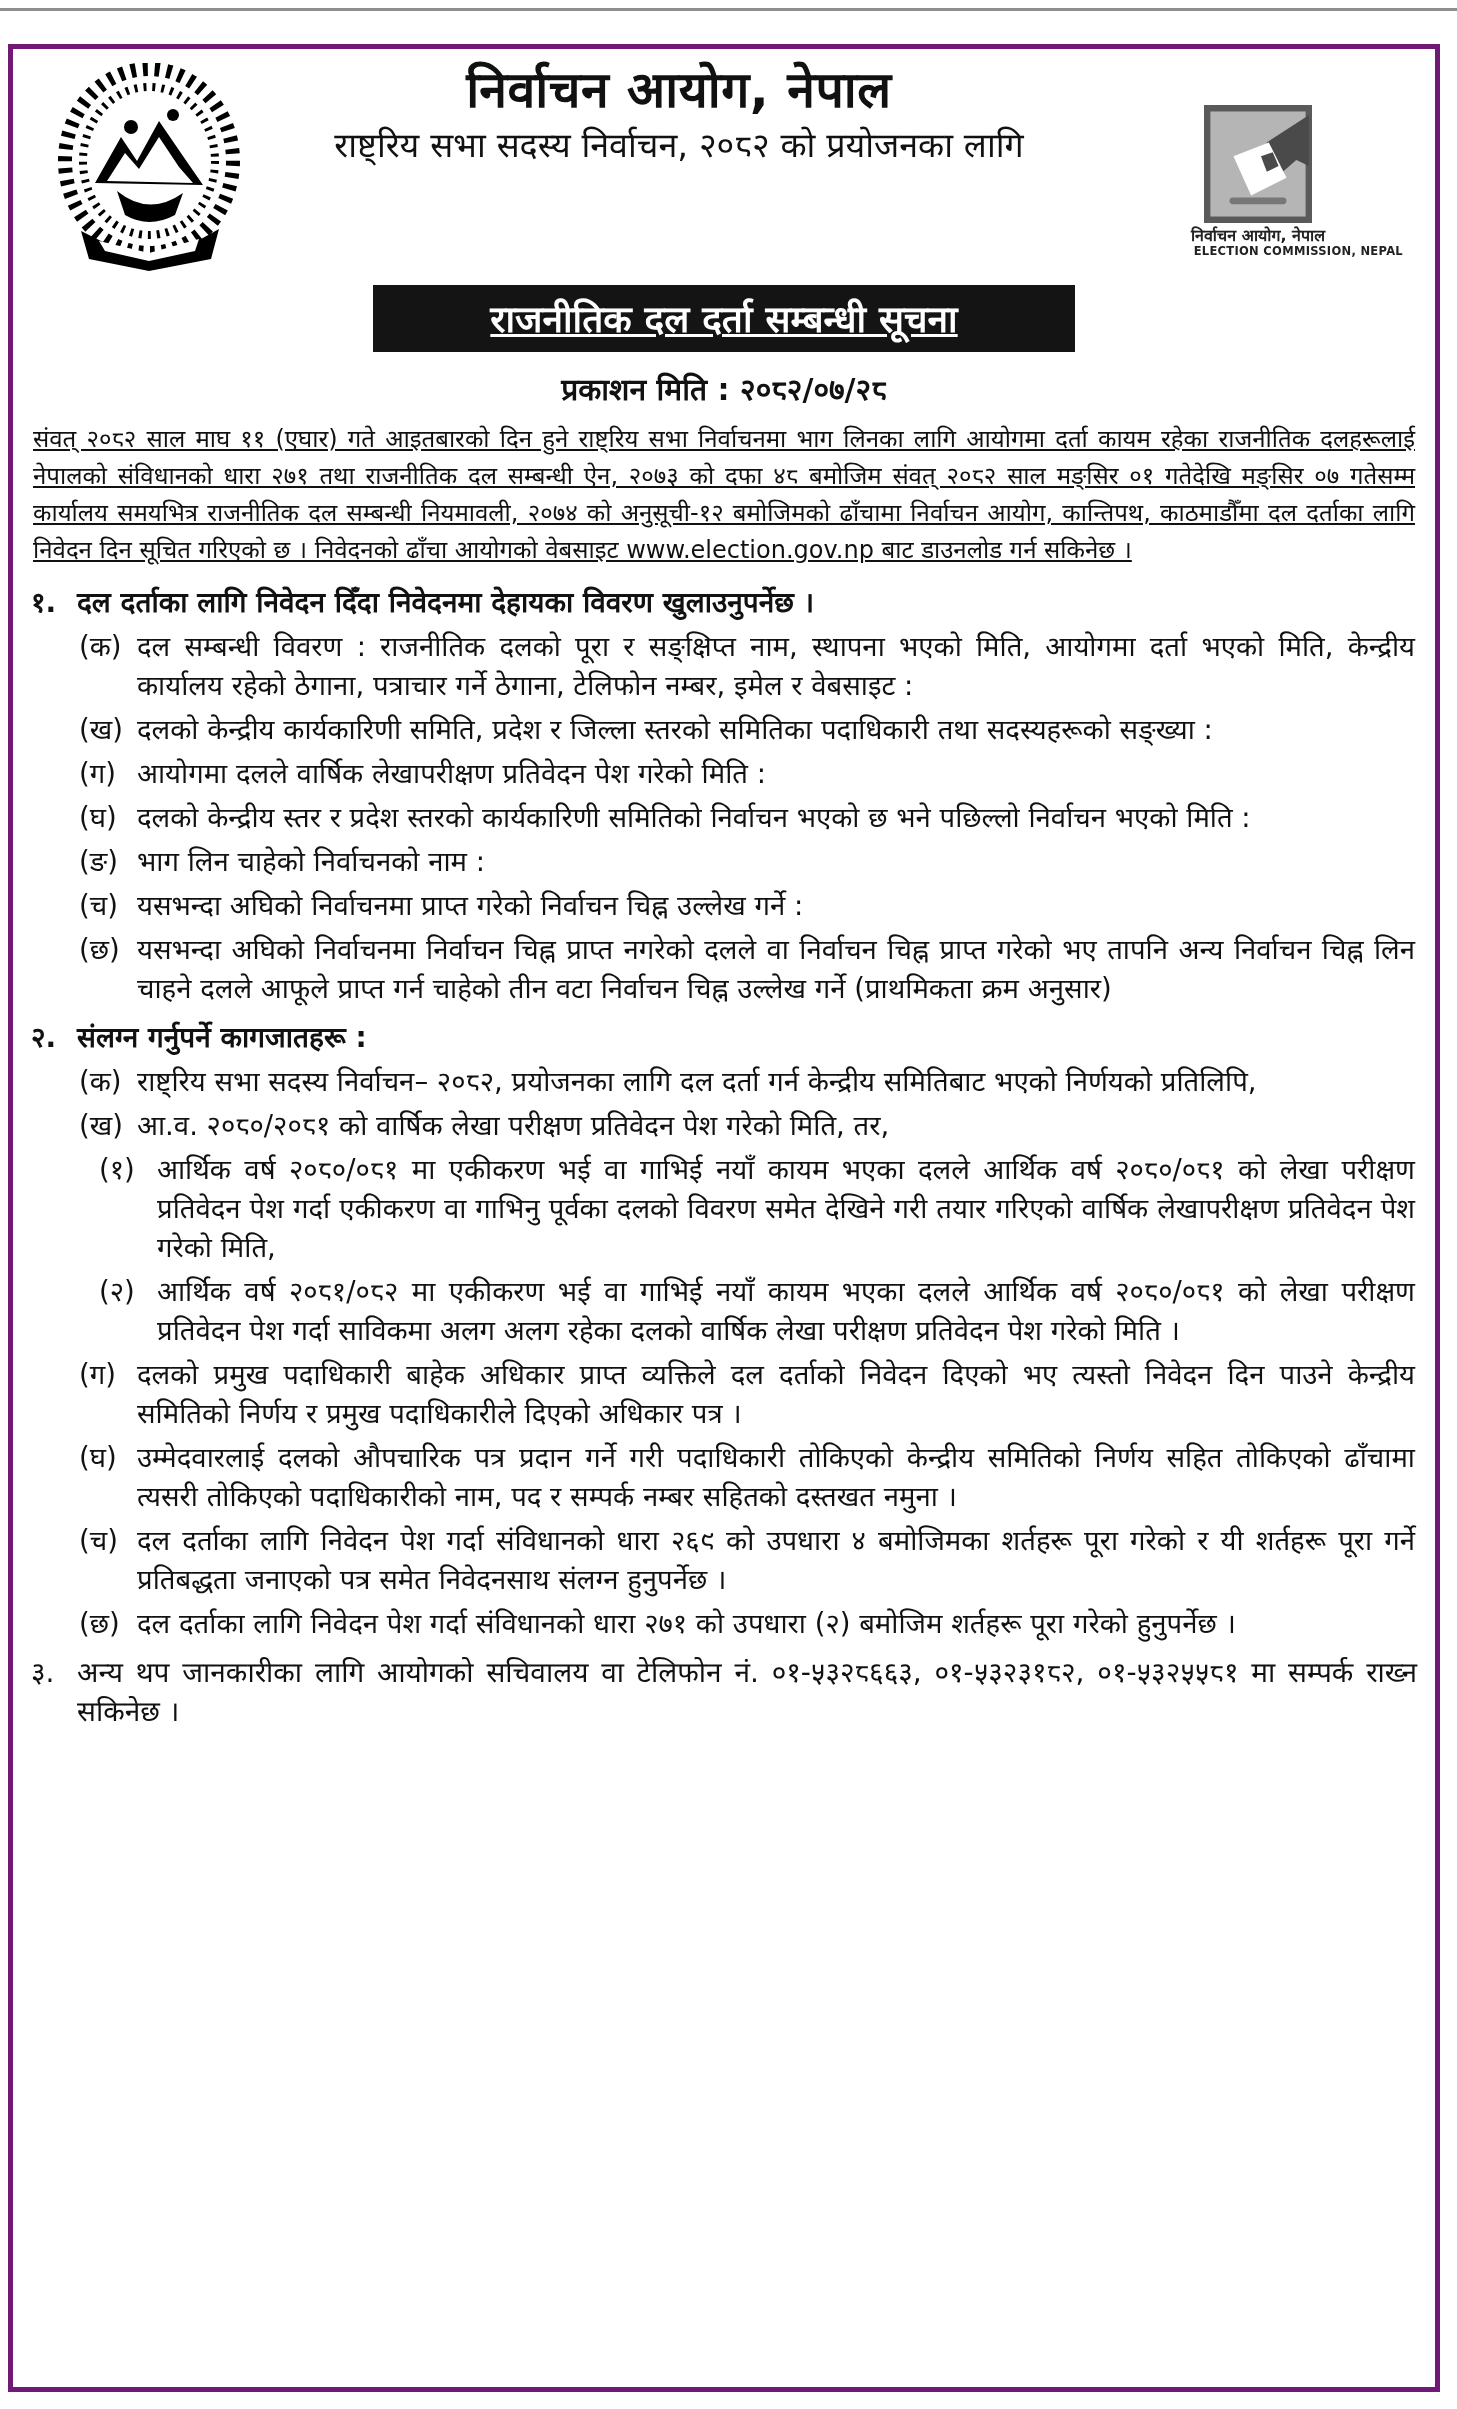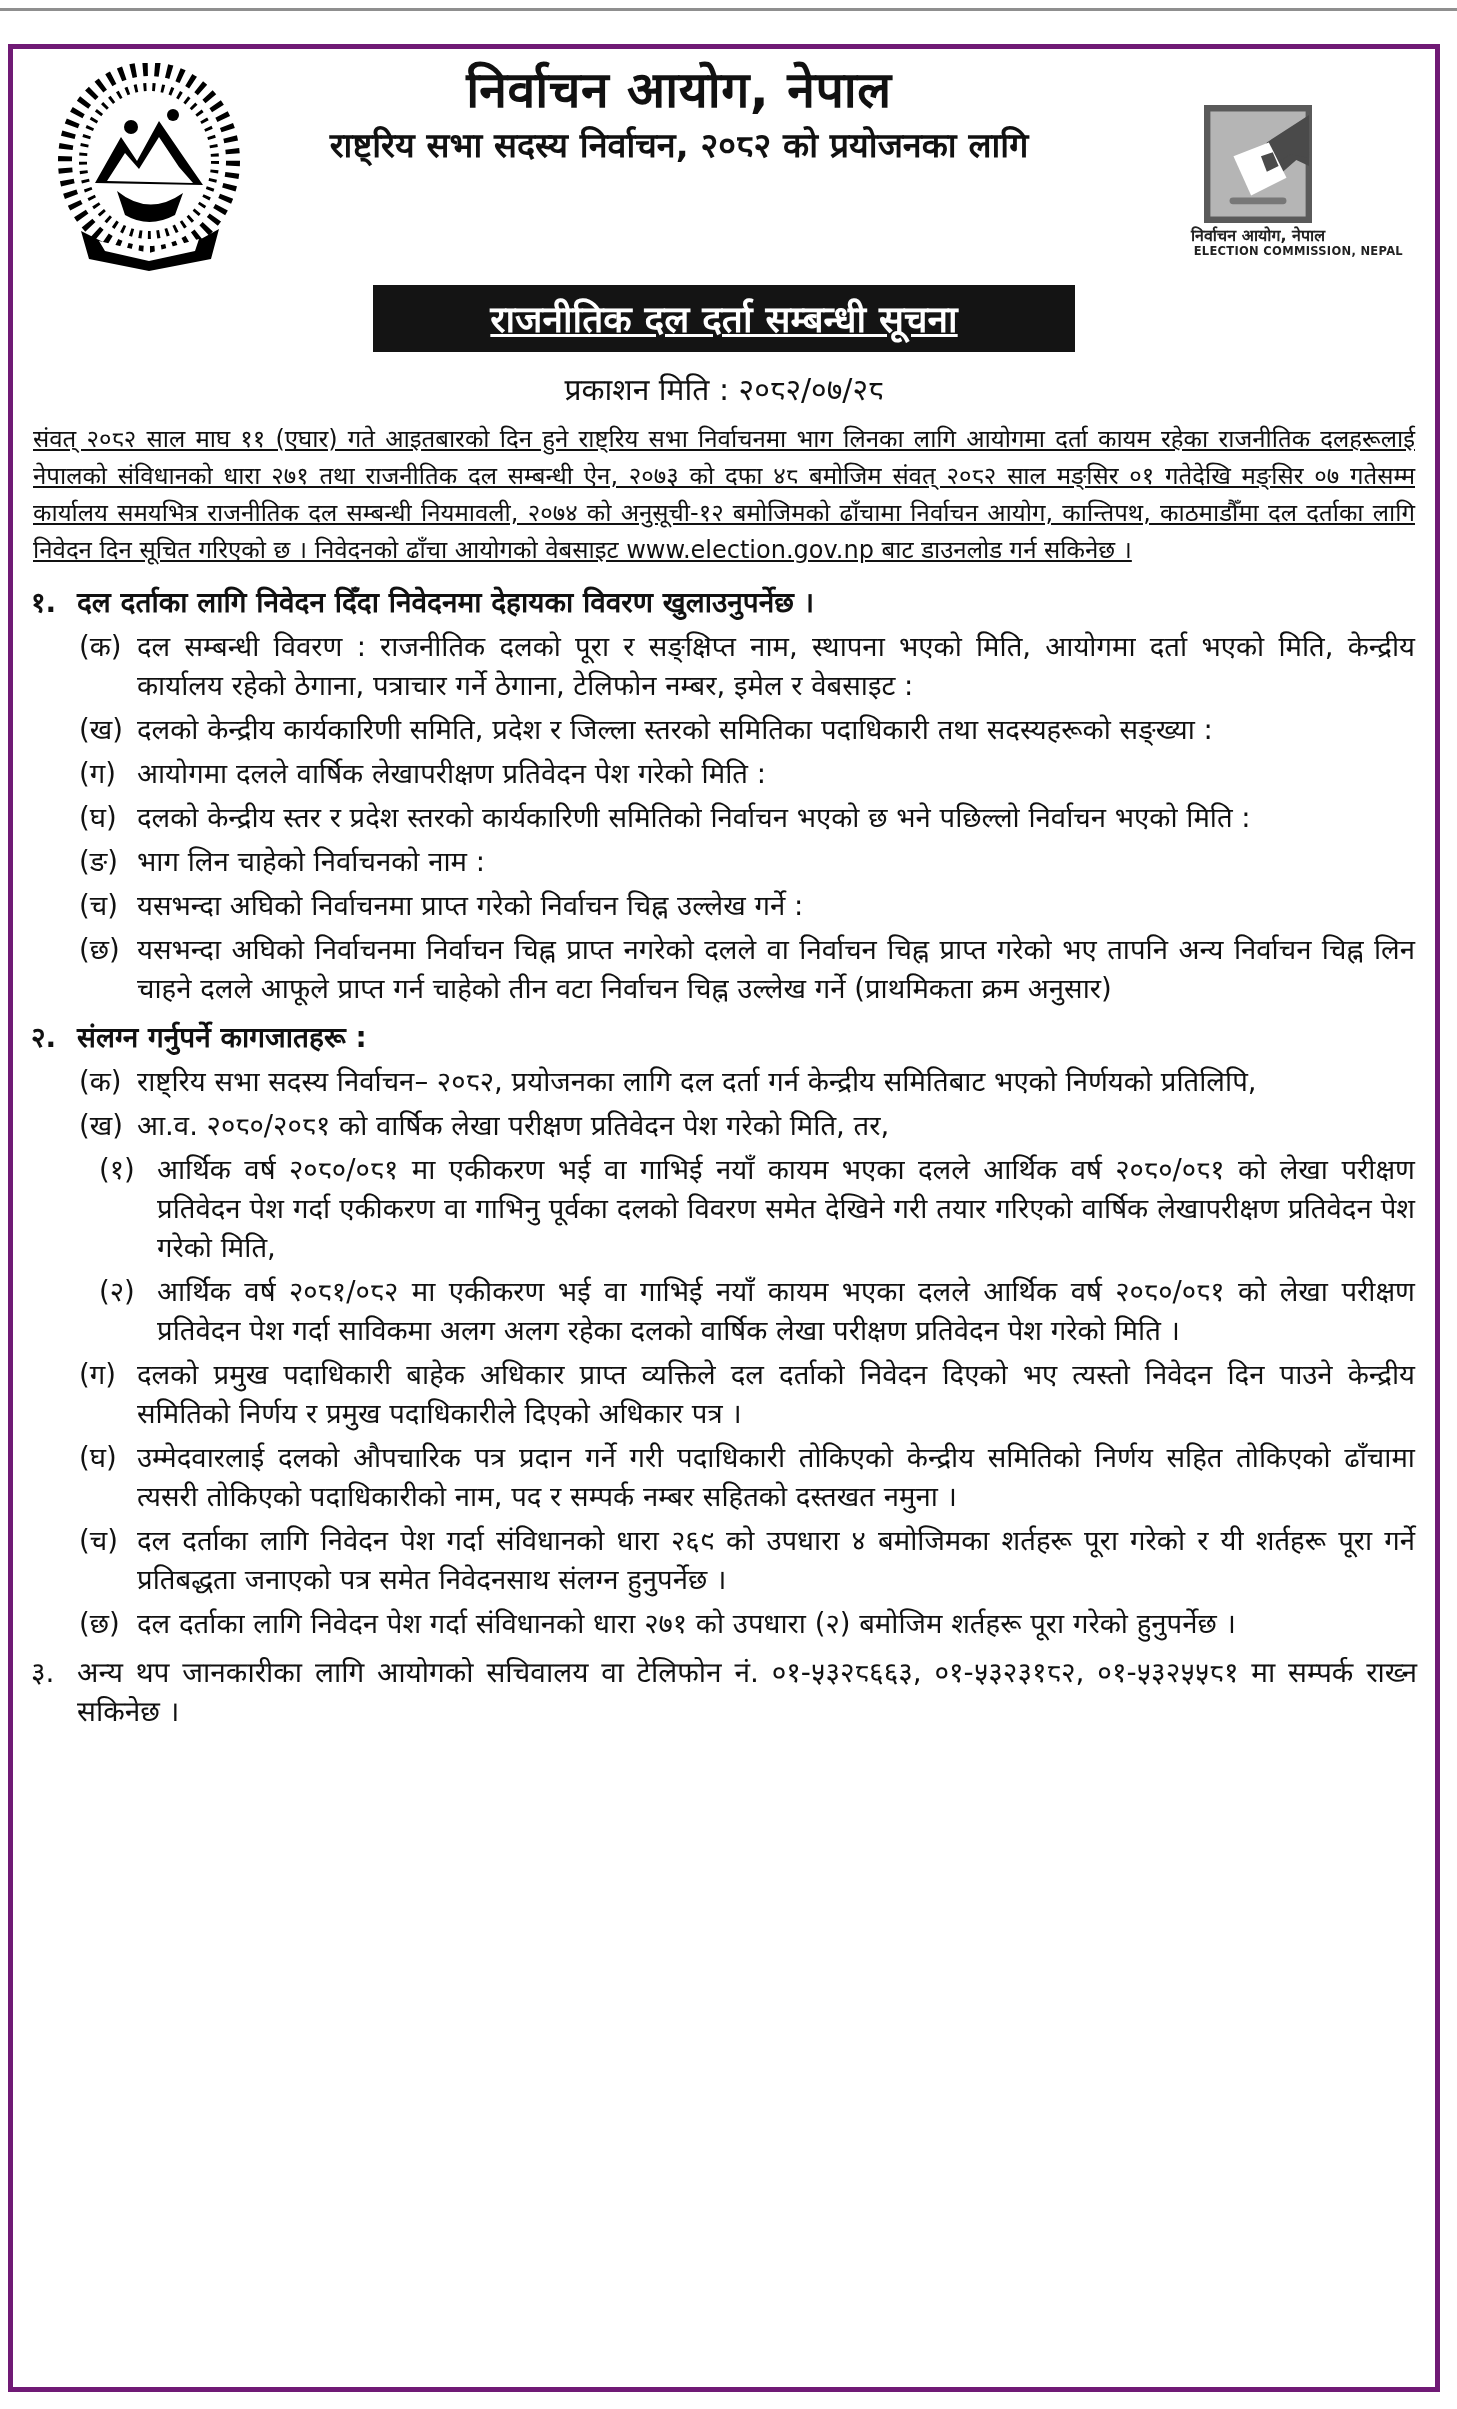--- a/index.html
+++ b/index.html
@@ -15,31 +15,31 @@
     position:absolute;top:44px;left:8px;width:1432px;min-height:2348px;
     border:5px solid #701a75;background:#fff;box-sizing:border-box;
     padding:10px 18px 16px 18px;
   }
   
   .hdr{position:relative;height:222px;}
   .emblem{position:absolute;left:16px;top:4px;width:204px;height:212px;}
   .hdr-center{position:absolute;left:220px;right:310px;top:0;text-align:center;}
   .org-title{font-size:50px;font-weight:700;line-height:62px;letter-spacing:0.5px;}
   .hdr-sub1{font-size:34px;font-weight:700;line-height:50px;margin-top:6px;}
-  .hdr-sub2{font-size:34px;font-weight:700;line-height:48px;}
+  .hdr-sub2{font-size:34px;font-weight:400;line-height:48px;}
   .ecn-logo-wrap{position:absolute;right:14px;top:46px;width:290px;text-align:center;}
   .ecn-logo{width:108px;height:118px;display:block;margin:0 auto;}
   .ecn-cap-np{font-size:16px;font-weight:700;line-height:18px;margin-top:4px;color:#222;}
   .ecn-cap-en{font-size:11.5px;font-weight:700;line-height:13px;color:#222;letter-spacing:0.3px;text-align:right;}
   
   .banner{
     width:702px;margin:4px auto 0 auto;background:#141414;color:#fff;
     text-align:center;font-size:37px;font-weight:700;padding:7px 0 9px 0;text-decoration:underline;
   }
-  .pub-date{text-align:center;font-size:30px;font-weight:400;margin:16px 0 10px 0;}
+  .pub-date{text-align:center;font-size:30px;font-weight:700;margin:16px 0 10px 0;}
   
   .intro{
     font-size:24px;line-height:37px;text-align:justify;
     padding:2px 2px 0 2px;
     text-decoration:underline;
   }
   .sections{margin-top:14px;}
   .sec{margin-top:10px;}
   .sec-head{display:flex;font-size:28px;line-height:39px;}
   .sec-num{width:46px;flex:0 0 46px;font-weight:700;}

